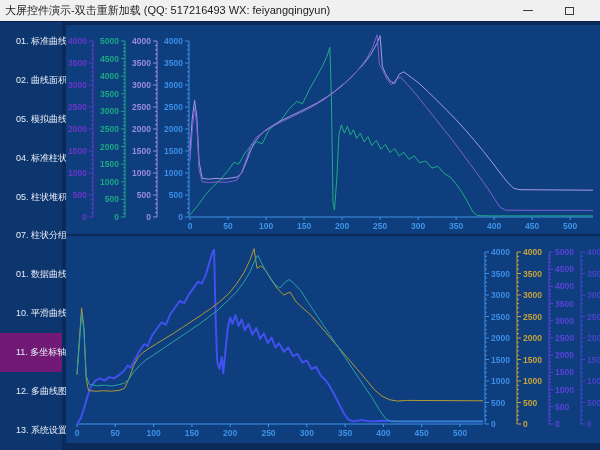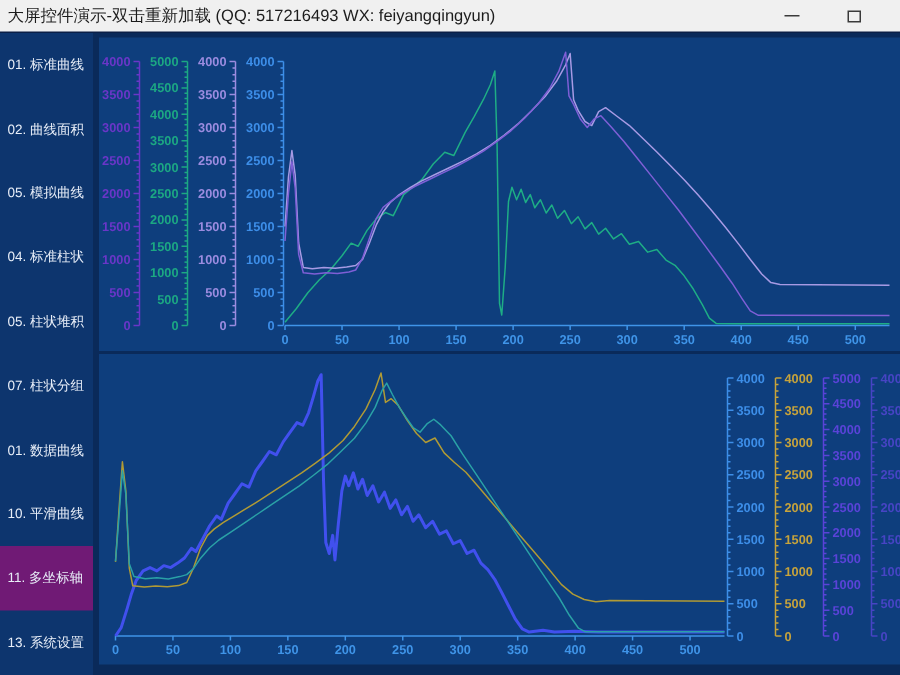--- a/index.html
+++ b/index.html
@@ -8,21 +8,21 @@
   .titlebar{position:absolute;left:0;top:0;width:600px;height:22px;background:#f0f0f0;
     display:flex;align-items:center;justify-content:space-between;box-sizing:border-box;border-bottom:1px solid #0a1f47;}
   .title-text{font-size:11px;color:#1c1c1c;padding-left:5px;white-space:nowrap;}
   .win-btns{display:flex;align-items:center;gap:27px;margin-right:24px;}
   .btn{width:14px;height:14px;display:flex;align-items:center;justify-content:center;cursor:default;}
   .glyph-min{width:10px;height:1px;background:#3a3a3a;}
   .glyph-max{width:9px;height:8px;border:1px solid #3a3a3a;box-sizing:border-box;}
   .content{position:absolute;left:0;top:22px;width:600px;height:428px;background:#0a2a5a;}
   .sidebar{position:absolute;left:0;top:0;width:62px;height:428px;background:#0d356e;
     display:flex;flex-direction:column;}
-  .side-item{flex:1;display:flex;align-items:center;padding-left:5px;font-size:9px;color:#e8eef8;
+  .side-item{flex:1;display:flex;align-items:center;padding-left:16px;font-size:9px;color:#e8eef8;
     white-space:nowrap;cursor:pointer;}
   .side-item.selected{background:#701a75;}
   .chart-panel{position:absolute;background:#0e3e7d;}
   .panel-top{left:66px;top:3px;width:534px;height:209px;}
   .panel-bottom{left:66px;top:214px;width:534px;height:207px;}
   svg{display:block;width:100%;height:100%;}
   text.tick{font-family:"Liberation Sans",sans-serif;font-size:8.5px;font-weight:700;}
 </style>
 </head>
 <body>
@@ -43,20 +43,21 @@
     <div class="sidebar">
         <div class="side-item">01. 标准曲线</div>
         <div class="side-item">02. 曲线面积</div>
         <div class="side-item">05. 模拟曲线</div>
         <div class="side-item">04. 标准柱状</div>
         <div class="side-item">05. 柱状堆积</div>
         <div class="side-item">07. 柱状分组</div>
         <div class="side-item">01. 数据曲线</div>
         <div class="side-item">10. 平滑曲线</div>
         <div class="side-item selected">11. 多坐标轴</div>
+        <div class="side-item">12. 多曲线图</div>
         <div class="side-item">13. 系统设置</div>
       </div>
     <div class="chart-panel panel-top">
       <svg viewBox="0 0 534 209">
           <g>
             <line x1="124" y1="192" x2="527" y2="192" stroke="#3f94e8" stroke-width="1"></line>
             <line x1="124" y1="192" x2="124" y2="195" stroke="#3f94e8"></line>
             <text x="124" y="204" text-anchor="middle" fill="#3f94e8" class="tick">0</text>
             <line x1="162.0188679245283" y1="192" x2="162.0188679245283" y2="195" stroke="#3f94e8"></line>
             <text x="162.0188679245283" y="204" text-anchor="middle" fill="#3f94e8" class="tick">50</text>

